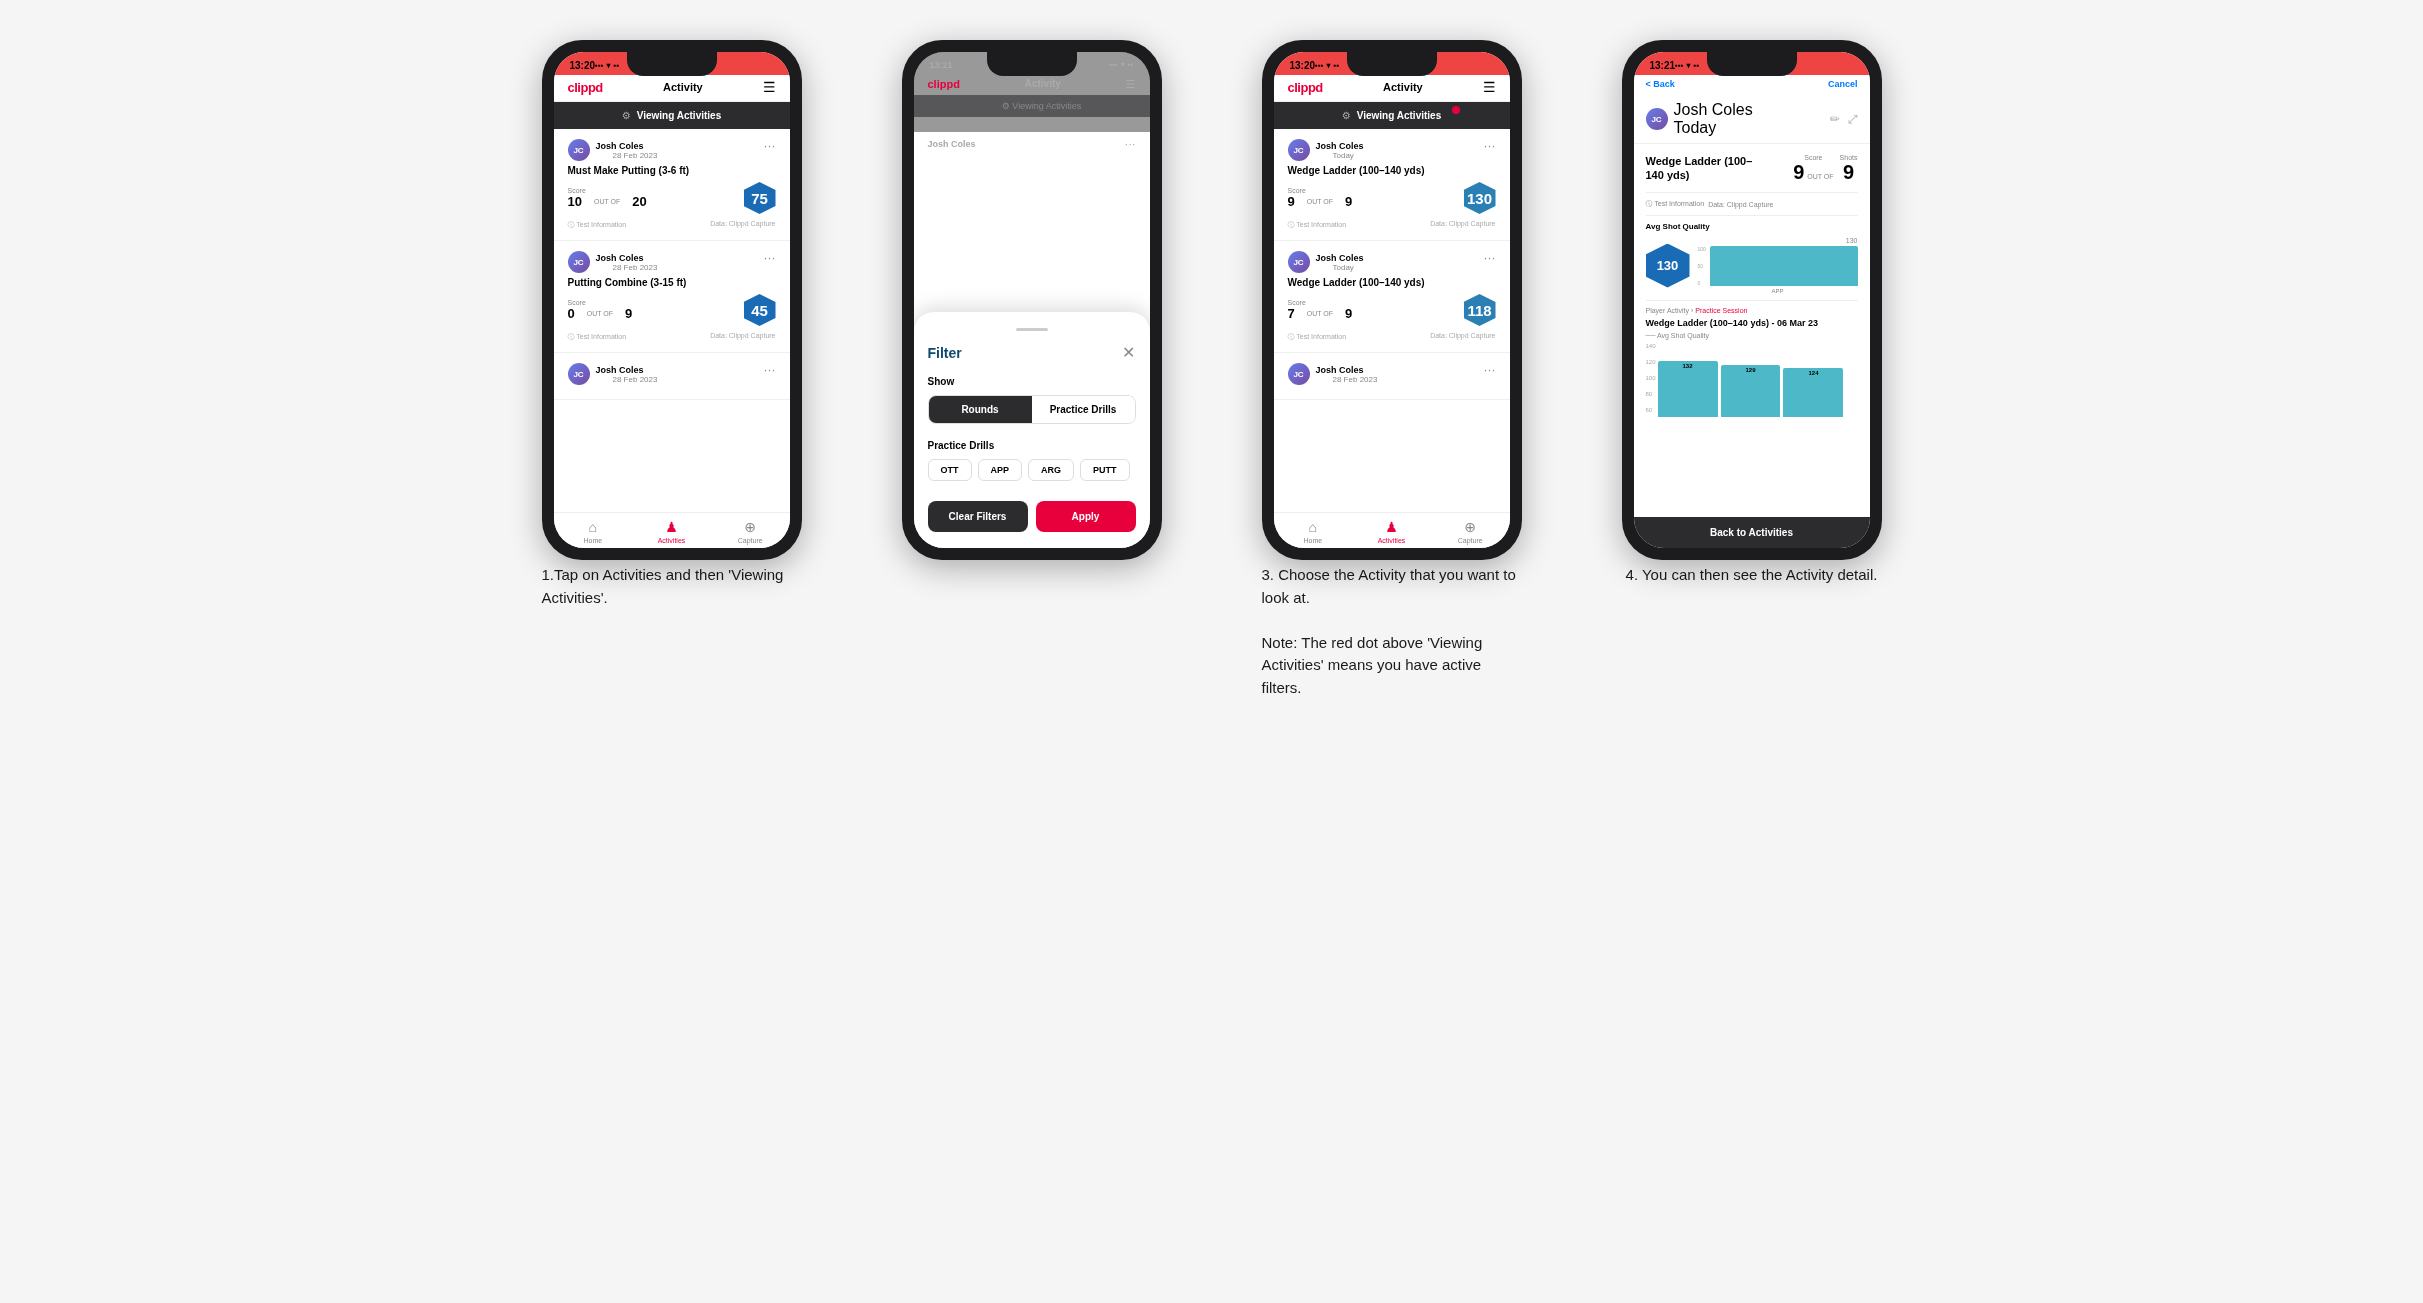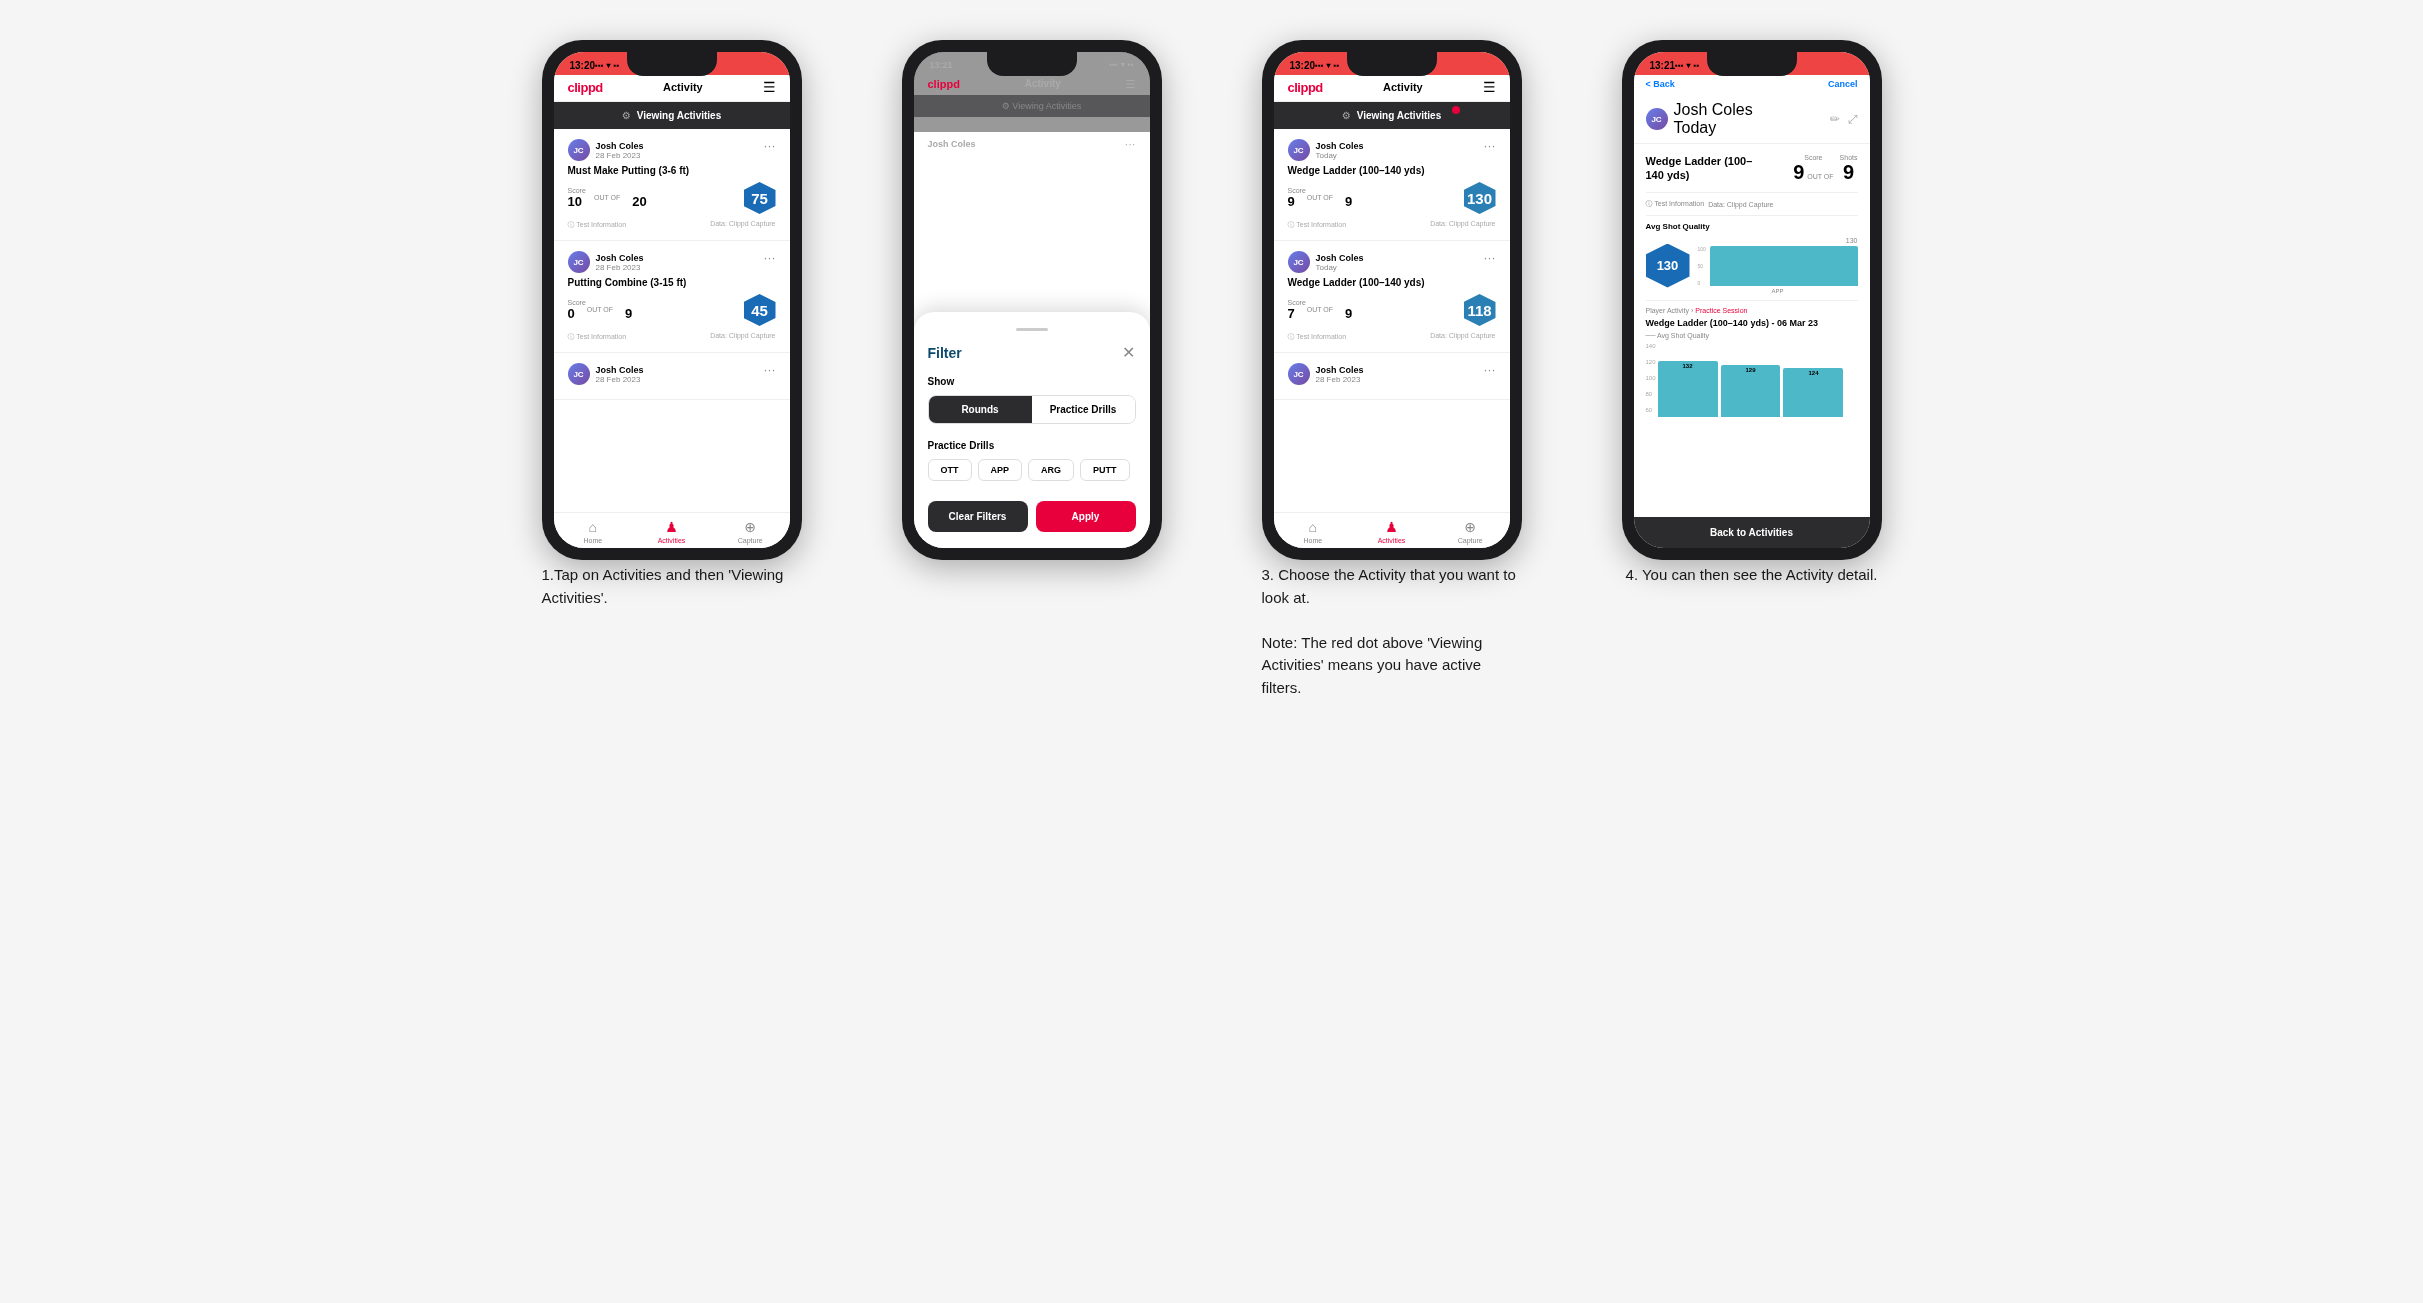--- a/index.html
+++ b/index.html
@@ -130,29 +130,29 @@
       background: linear-gradient(135deg, #667eea, #764ba2);
       display: flex;
       align-items: center;
       justify-content: center;
       color: #fff;
       font-size: 8px;
       font-weight: 700;
       flex-shrink: 0;
     }
     .user-info .user-name { font-size: 9px; font-weight: 700; color: #000; }
-    .user-info .user-date { font-size: 8px; color: #888; }
+    .user-info .user-date { font-size: 8px; color: #888; margin-left: 17px; }
     .more-dots { color: #888; font-size: 12px; }
     .activity-title { font-size: 10px; font-weight: 700; color: #000; margin-bottom: 6px; }
     .stats-row { display: flex; align-items: center; gap: 10px; }
     .stat-group { display: flex; flex-direction: column; }
     .stat-label { font-size: 7px; color: #888; }
     .stat-value { font-size: 13px; font-weight: 700; color: #000; }
     .stat-outof { font-size: 7px; color: #888; margin: 0 4px; }
-    .stat-main { display: flex; align-items: flex-start; gap: 8px; }
+    .stat-main { display: flex; align-items: center; gap: 8px; }
     .hexagon-badge {
       width: 32px;
       height: 32px;
       background: #1a6bb5;
       clip-path: polygon(50% 0%, 100% 25%, 100% 75%, 50% 100%, 0% 75%, 0% 25%);
       display: flex;
       align-items: center;
       justify-content: center;
       color: #fff;
       font-size: 15px;

